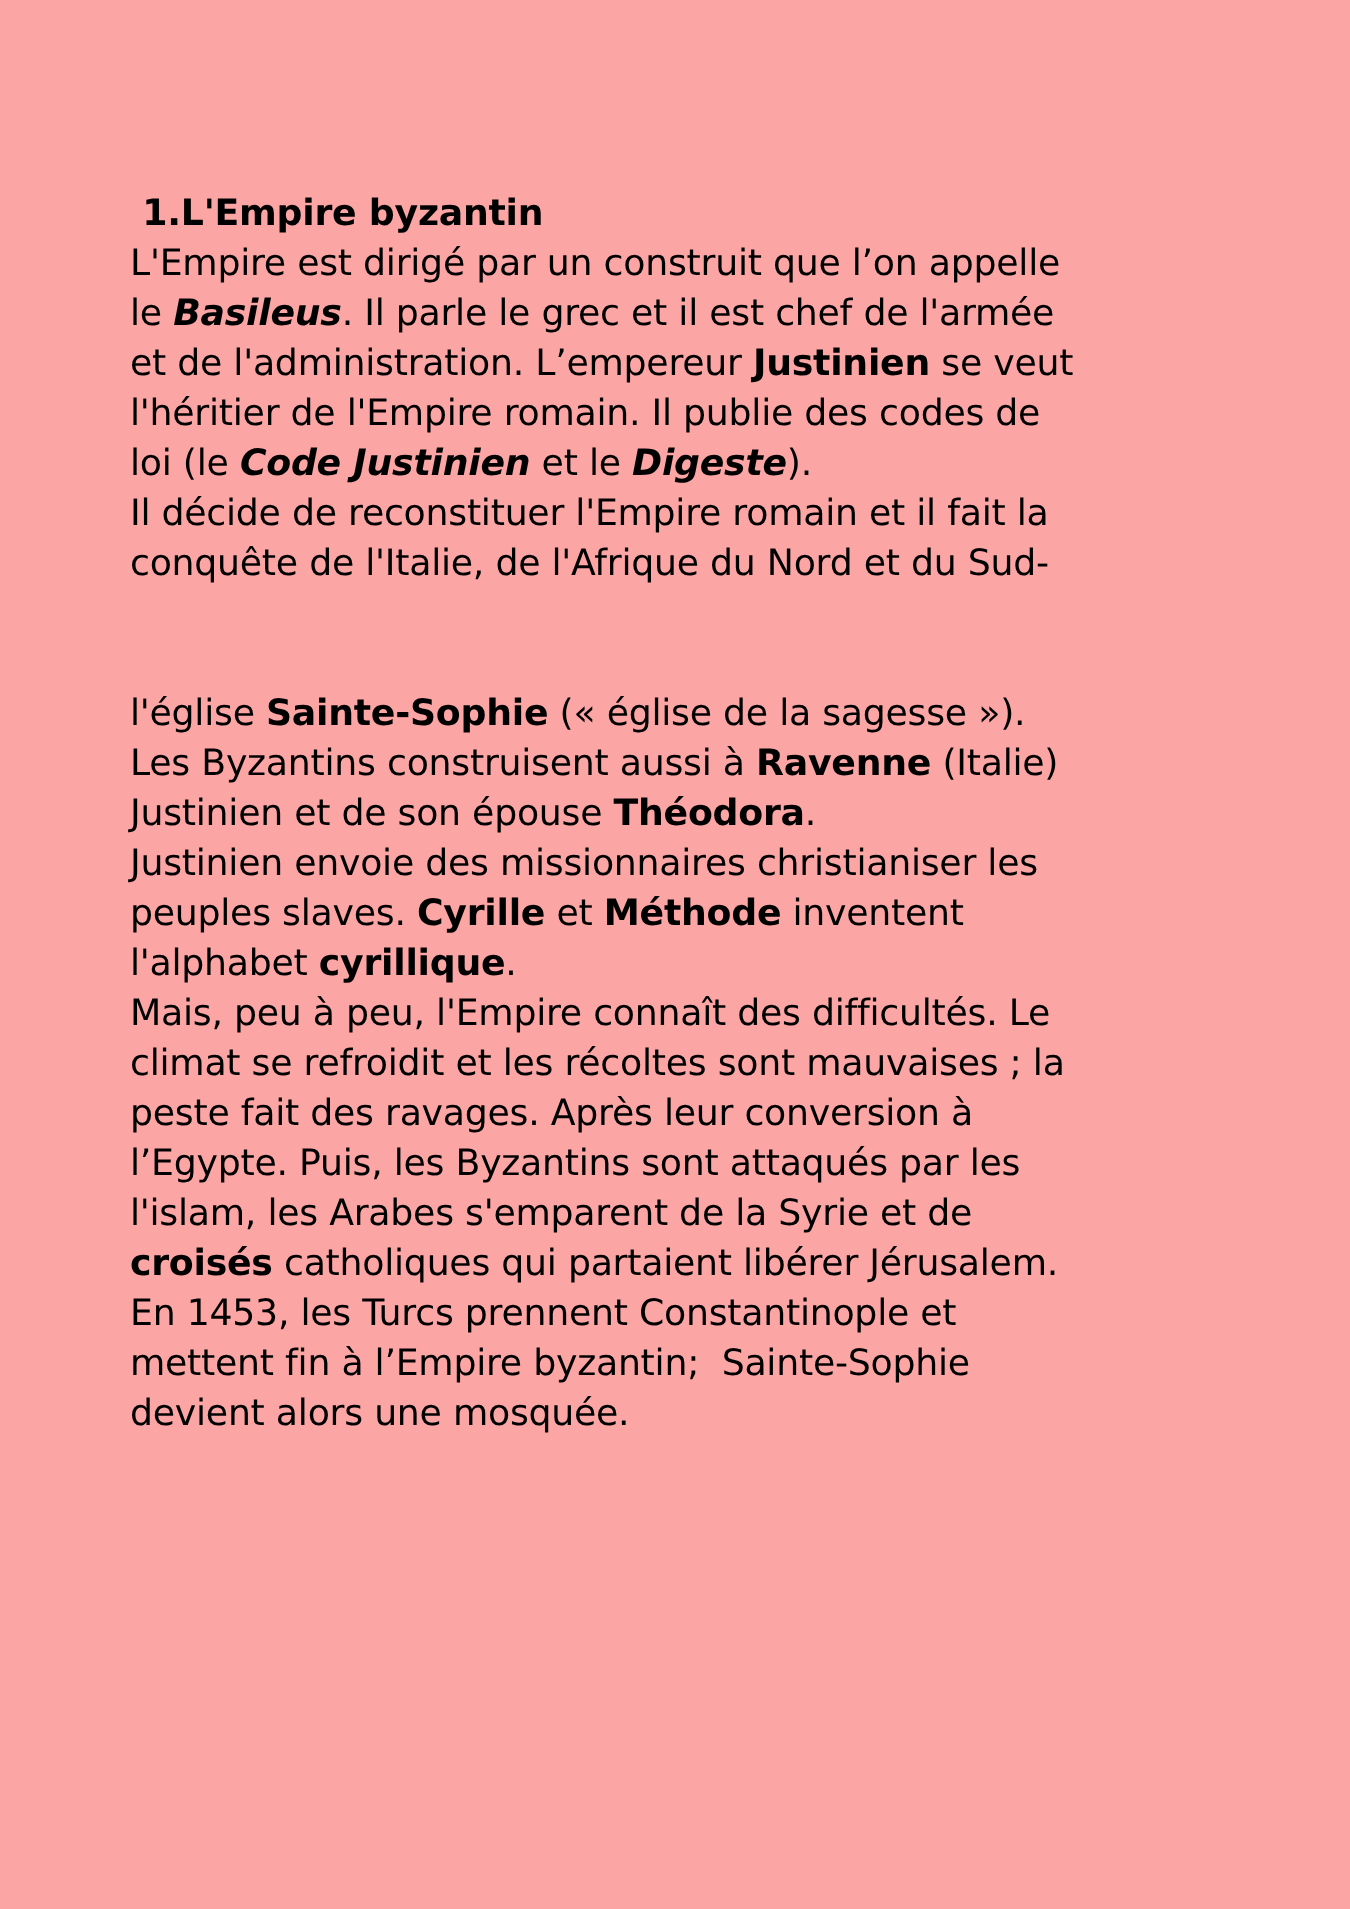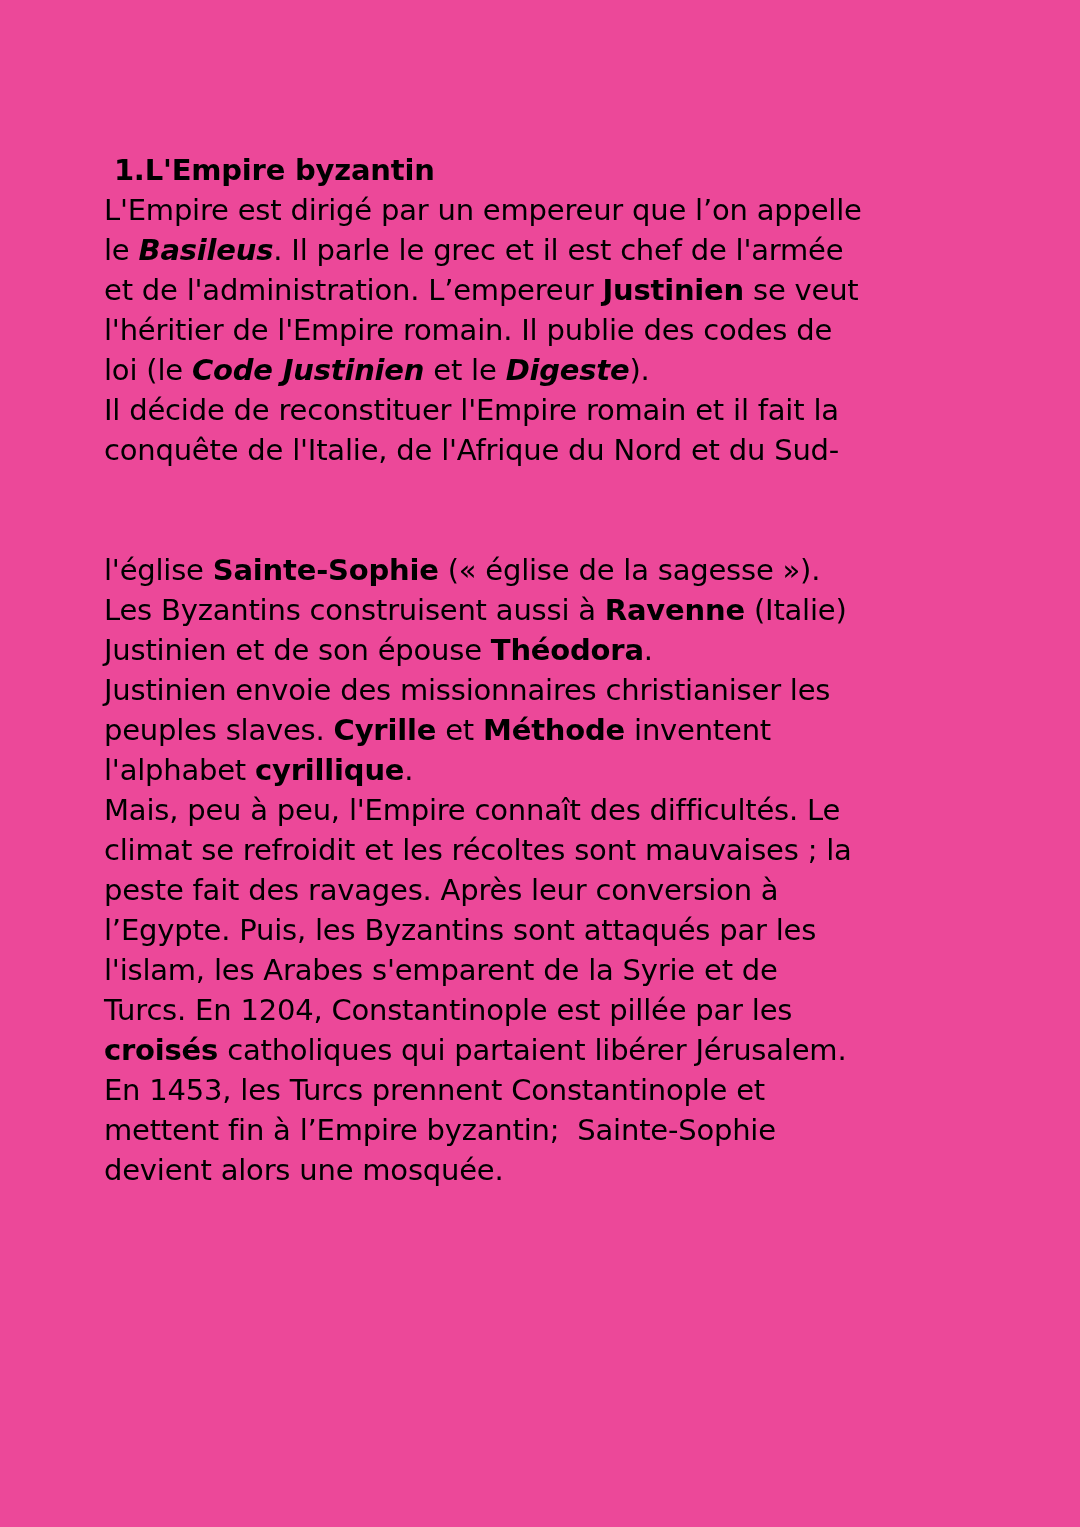--- a/index.html
+++ b/index.html
@@ -7,60 +7,59 @@
   body {
     width: 1080px;
     height: 1527px;
     font-family: "DejaVu Sans", "Liberation Sans", sans-serif;
     color: #000000;
     overflow: hidden;
   }
   .page {
     width: 1080px;
     height: 1527px;
-    background: #ec4899;
+    background: #fca5a5;
     padding: 150px 90px 0 104px;
     overflow: hidden;
   }
   .line {
     height: 40px;
     line-height: 40px;
     font-size: 29px;
     white-space: pre;
     letter-spacing: -0.2px;
   }
   .seg-normal { font-weight: 400; font-style: normal; }
   .seg-bold { font-weight: 700; font-style: normal; }
   .seg-bold-italic { font-weight: 700; font-style: italic; }
 </style>
 </head>
 <body>
 
 <div class="page">
   <div>
       <div class="line"><span class="seg-bold"> 1.L'Empire byzantin</span></div>
-      <div class="line"><span class="seg-normal">L'Empire est dirigé par un empereur que l’on appelle</span></div>
+      <div class="line"><span class="seg-normal">L'Empire est dirigé par un construit que l’on appelle</span></div>
       <div class="line"><span class="seg-normal">le </span><span class="seg-bold-italic">Basileus</span><span class="seg-normal">. Il parle le grec et il est chef de l'armée</span></div>
       <div class="line"><span class="seg-normal">et de l'administration. L’empereur </span><span class="seg-bold">Justinien</span><span class="seg-normal"> se veut</span></div>
       <div class="line"><span class="seg-normal">l'héritier de l'Empire romain. Il publie des codes de</span></div>
       <div class="line"><span class="seg-normal">loi (le </span><span class="seg-bold-italic">Code Justinien</span><span class="seg-normal"> et le </span><span class="seg-bold-italic">Digeste</span><span class="seg-normal">).</span></div>
       <div class="line"><span class="seg-normal">Il décide de reconstituer l'Empire romain et il fait la</span></div>
       <div class="line"><span class="seg-normal">conquête de l'Italie, de l'Afrique du Nord et du Sud-</span></div>
       <div class="line"></div>
       <div class="line"></div>
       <div class="line"><span class="seg-normal">l'église </span><span class="seg-bold">Sainte-Sophie</span><span class="seg-normal"> (« église de la sagesse »).</span></div>
       <div class="line"><span class="seg-normal">Les Byzantins construisent aussi à </span><span class="seg-bold">Ravenne</span><span class="seg-normal"> (Italie)</span></div>
       <div class="line"><span class="seg-normal">Justinien et de son épouse </span><span class="seg-bold">Théodora</span><span class="seg-normal">.</span></div>
       <div class="line"><span class="seg-normal">Justinien envoie des missionnaires christianiser les</span></div>
       <div class="line"><span class="seg-normal">peuples slaves. </span><span class="seg-bold">Cyrille</span><span class="seg-normal"> et </span><span class="seg-bold">Méthode</span><span class="seg-normal"> inventent</span></div>
       <div class="line"><span class="seg-normal">l'alphabet </span><span class="seg-bold">cyrillique</span><span class="seg-normal">.</span></div>
       <div class="line"><span class="seg-normal">Mais, peu à peu, l'Empire connaît des difficultés. Le</span></div>
       <div class="line"><span class="seg-normal">climat se refroidit et les récoltes sont mauvaises ; la</span></div>
       <div class="line"><span class="seg-normal">peste fait des ravages. Après leur conversion à</span></div>
       <div class="line"><span class="seg-normal">l’Egypte. Puis, les Byzantins sont attaqués par les</span></div>
       <div class="line"><span class="seg-normal">l'islam, les Arabes s'emparent de la Syrie et de</span></div>
-      <div class="line"><span class="seg-normal">Turcs. En 1204, Constantinople est pillée par les</span></div>
       <div class="line"><span class="seg-bold">croisés</span><span class="seg-normal"> catholiques qui partaient libérer Jérusalem.</span></div>
       <div class="line"><span class="seg-normal">En 1453, les Turcs prennent Constantinople et</span></div>
       <div class="line"><span class="seg-normal">mettent fin à l’Empire byzantin;  Sainte-Sophie</span></div>
       <div class="line"><span class="seg-normal">devient alors une mosquée.</span></div>
     </div>
 </div>
 
 </body></html>

